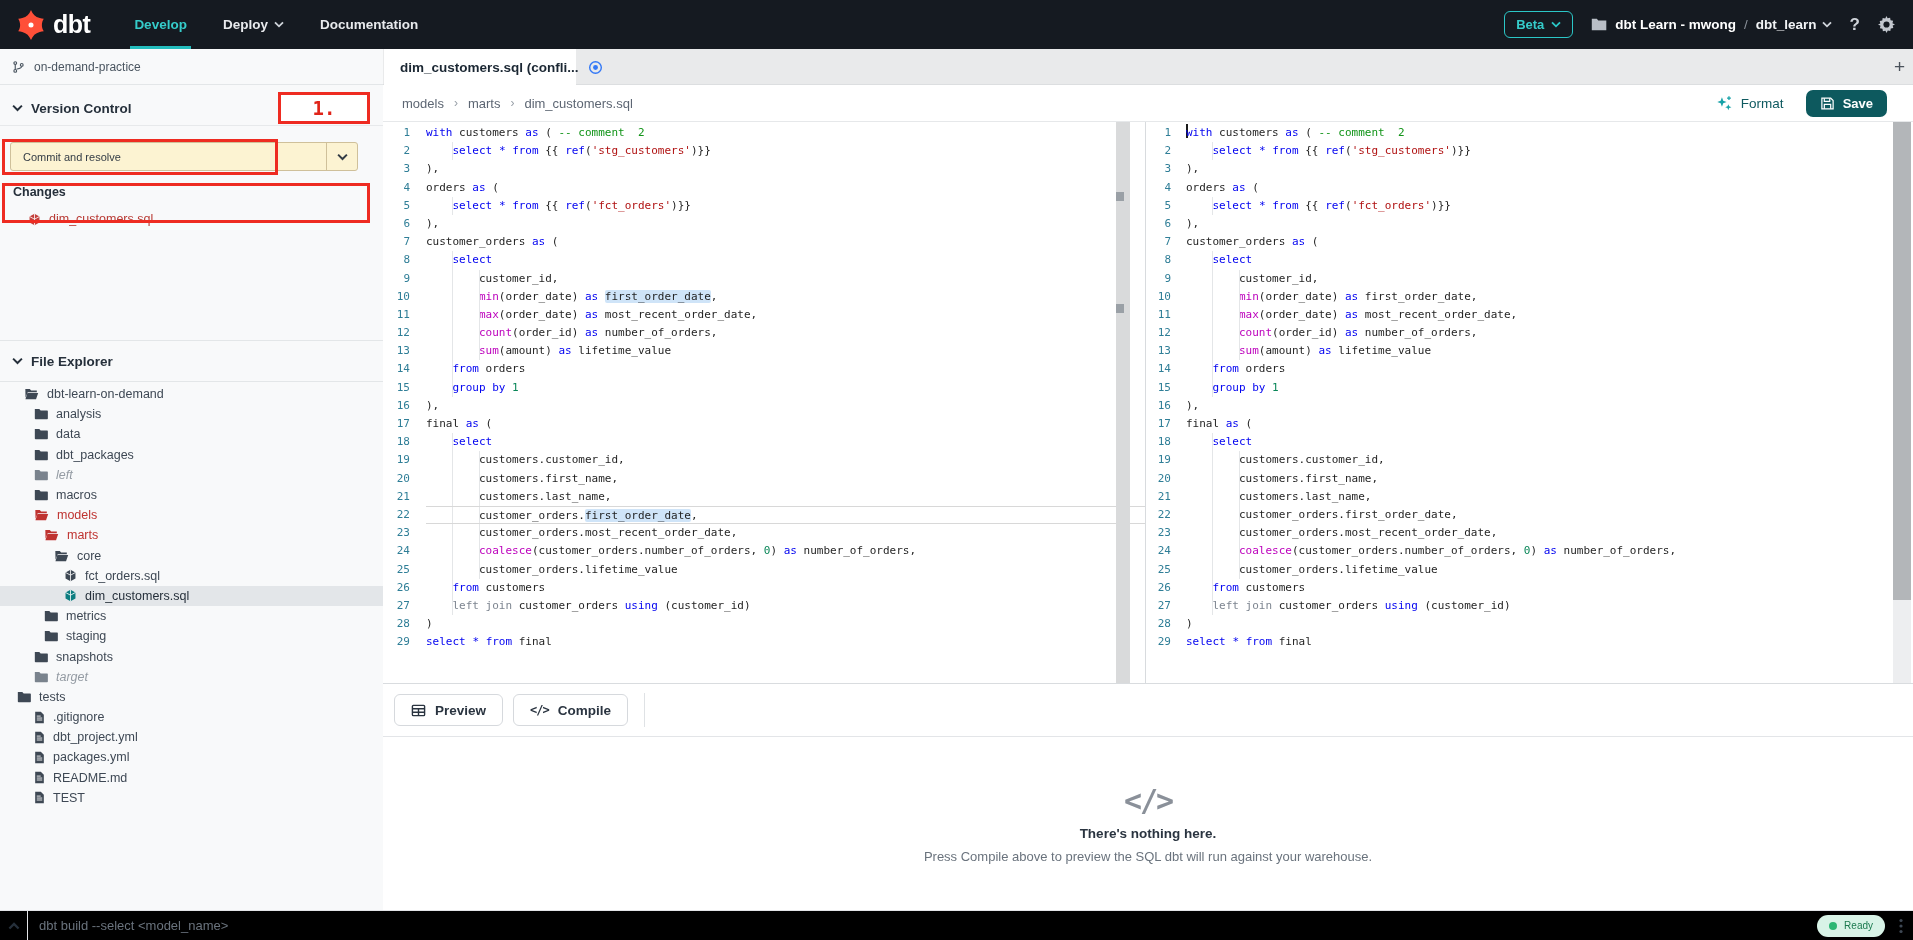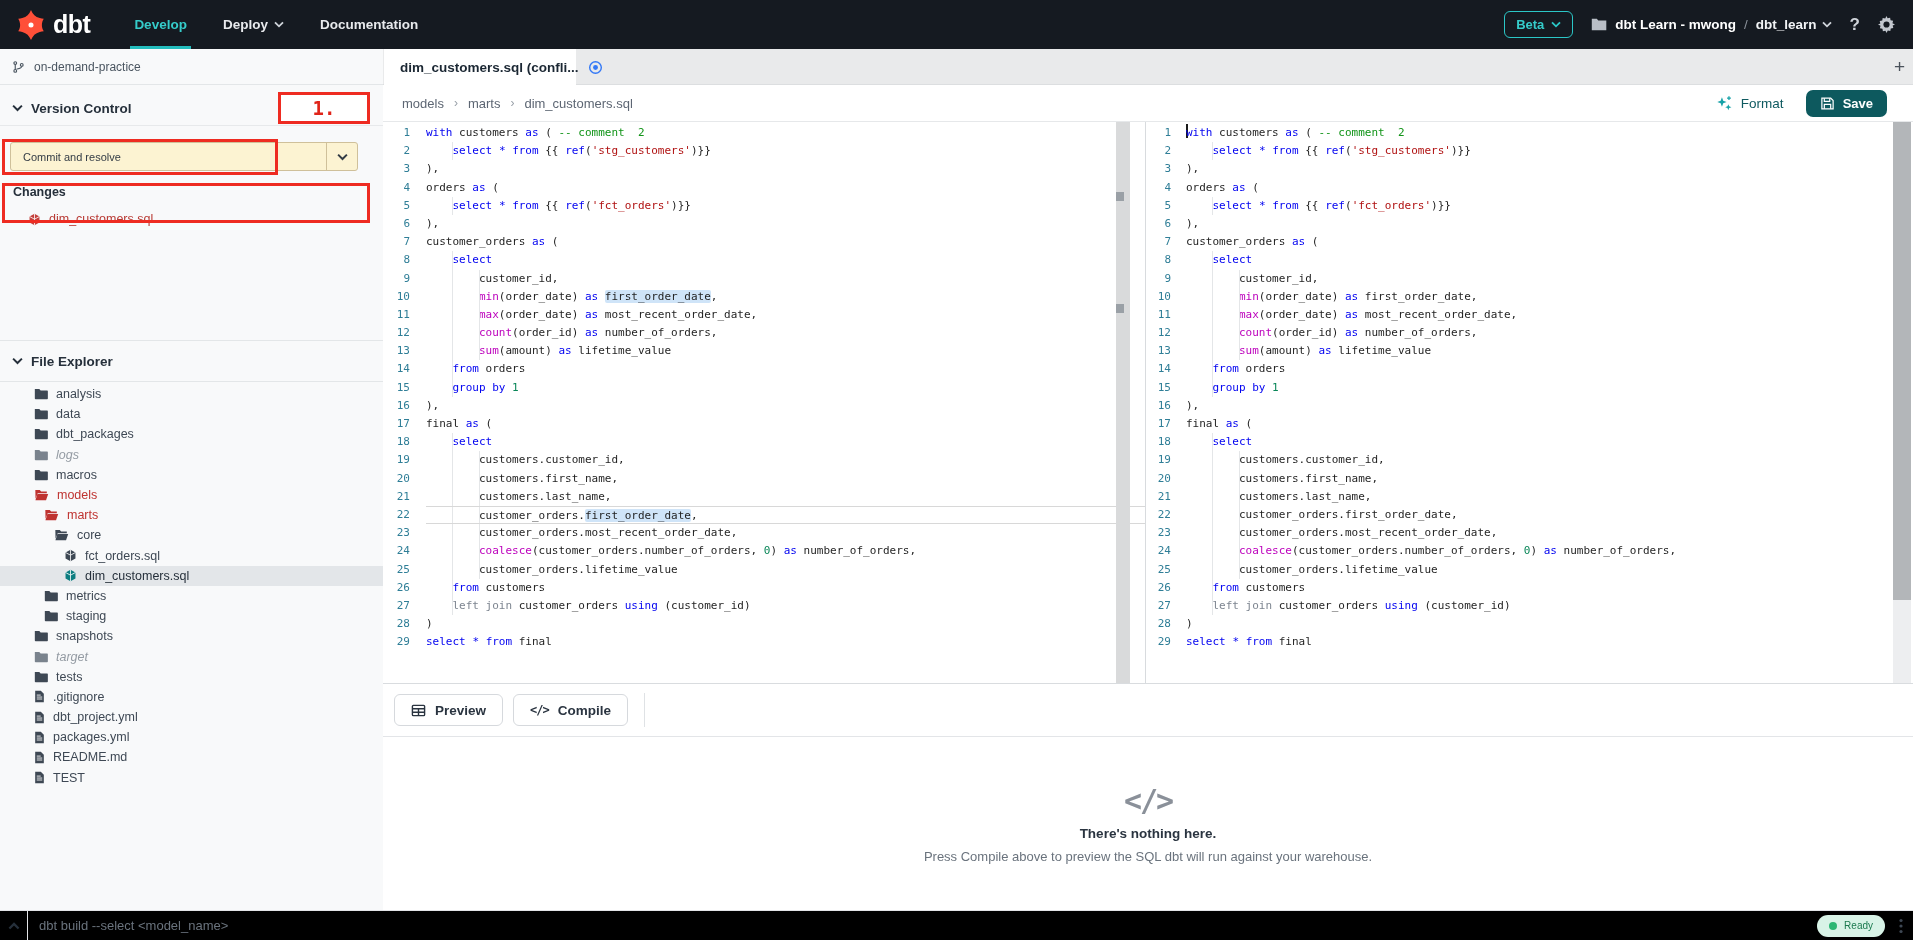--- a/index.html
+++ b/index.html
@@ -279,20 +279,29 @@
       <span class="icon">
         <svg width="15" height="15" viewBox="0 0 16 16" fill="none" stroke="#3e4854" stroke-width="1.6">
             <circle cx="6.8" cy="6.8" r="4.6"></circle>
             <path d="M10.3 10.3L14.6 14.6"></path>
           </svg>
       </span>
     </div>
   </div>
 
   <div id="tree">
+      <div class="tree-row " style="padding-left: 24px;">
+        <span class="icon">
+          <svg width="15" height="12" viewBox="0 0 16 14">
+            <path d="M.8 1.2h5.2l1.6 1.8h6.6v2H3.6L1 11.4z" fill="#3e4854"></path>
+            <path d="M3.2 5.8h12.6L13.3 13H.9z" fill="#3e4854"></path>
+          </svg>
+        </span>
+        <span class="lbl">dbt-learn-on-demand</span>
+      </div>
       <div class="tree-row " style="padding-left: 34px;">
         <span class="icon">
           <svg width="14" height="12" viewBox="0 0 16 14">
             <path d="M.8 1.2h5.2l1.6 1.8h7.6a.8.8 0 0 1 .8.8v8.4a.9.9 0 0 1-.9.9H1.7a.9.9 0 0 1-.9-.9z" fill="#3e4854"></path>
           </svg>
         </span>
         <span class="lbl">analysis</span>
       </div>
       <div class="tree-row " style="padding-left: 34px;">
         <span class="icon">
@@ -309,21 +318,21 @@
           </svg>
         </span>
         <span class="lbl">dbt_packages</span>
       </div>
       <div class="tree-row muted" style="padding-left: 34px;">
         <span class="icon">
           <svg width="14" height="12" viewBox="0 0 16 14">
             <path d="M.8 1.2h5.2l1.6 1.8h7.6a.8.8 0 0 1 .8.8v8.4a.9.9 0 0 1-.9.9H1.7a.9.9 0 0 1-.9-.9z" fill="#7a838d"></path>
           </svg>
         </span>
-        <span class="lbl">logs</span>
+        <span class="lbl">left</span>
       </div>
       <div class="tree-row " style="padding-left: 34px;">
         <span class="icon">
           <svg width="14" height="12" viewBox="0 0 16 14">
             <path d="M.8 1.2h5.2l1.6 1.8h7.6a.8.8 0 0 1 .8.8v8.4a.9.9 0 0 1-.9.9H1.7a.9.9 0 0 1-.9-.9z" fill="#3e4854"></path>
           </svg>
         </span>
         <span class="lbl">macros</span>
       </div>
       <div class="tree-row red" style="padding-left: 34px;">
@@ -405,21 +414,21 @@
         <span class="lbl">snapshots</span>
       </div>
       <div class="tree-row muted" style="padding-left: 34px;">
         <span class="icon">
           <svg width="14" height="12" viewBox="0 0 16 14">
             <path d="M.8 1.2h5.2l1.6 1.8h7.6a.8.8 0 0 1 .8.8v8.4a.9.9 0 0 1-.9.9H1.7a.9.9 0 0 1-.9-.9z" fill="#7a838d"></path>
           </svg>
         </span>
         <span class="lbl">target</span>
       </div>
-      <div class="tree-row " style="padding-left: 34px;">
+      <div class="tree-row " style="padding-left: 17px;">
         <span class="icon">
           <svg width="14" height="12" viewBox="0 0 16 14">
             <path d="M.8 1.2h5.2l1.6 1.8h7.6a.8.8 0 0 1 .8.8v8.4a.9.9 0 0 1-.9.9H1.7a.9.9 0 0 1-.9-.9z" fill="#3e4854"></path>
           </svg>
         </span>
         <span class="lbl">tests</span>
       </div>
       <div class="tree-row " style="padding-left: 34px;">
         <span class="icon">
           <svg width="11" height="13" viewBox="0 0 14 16">

